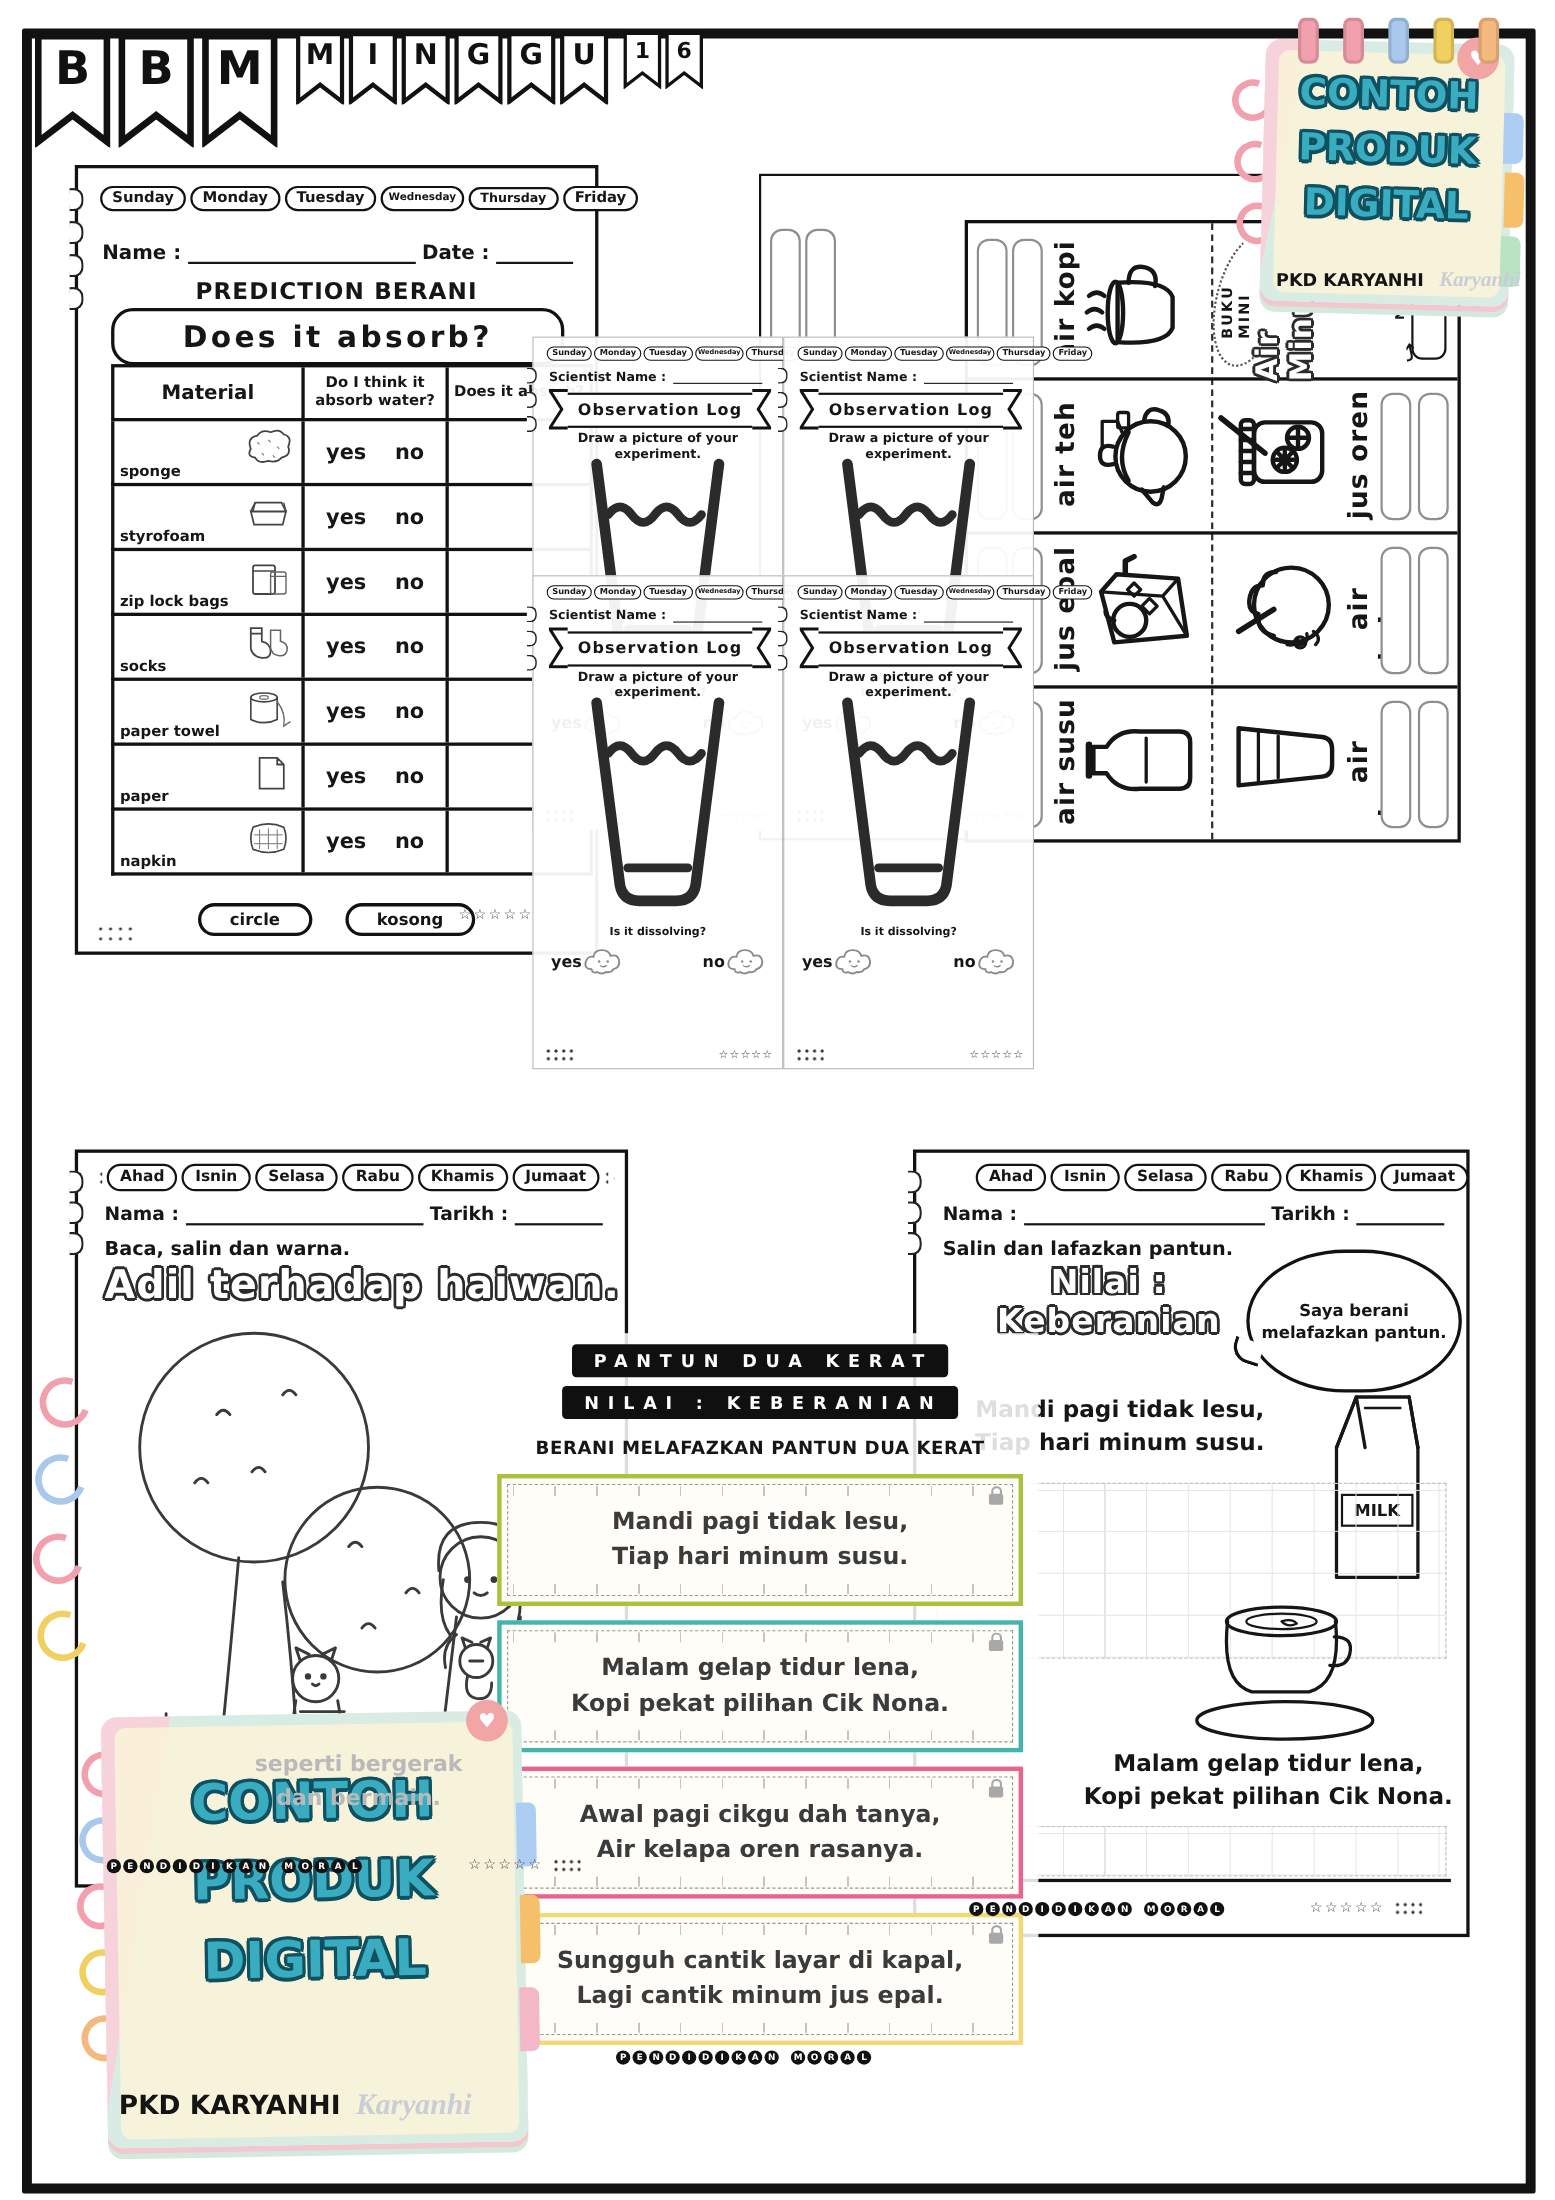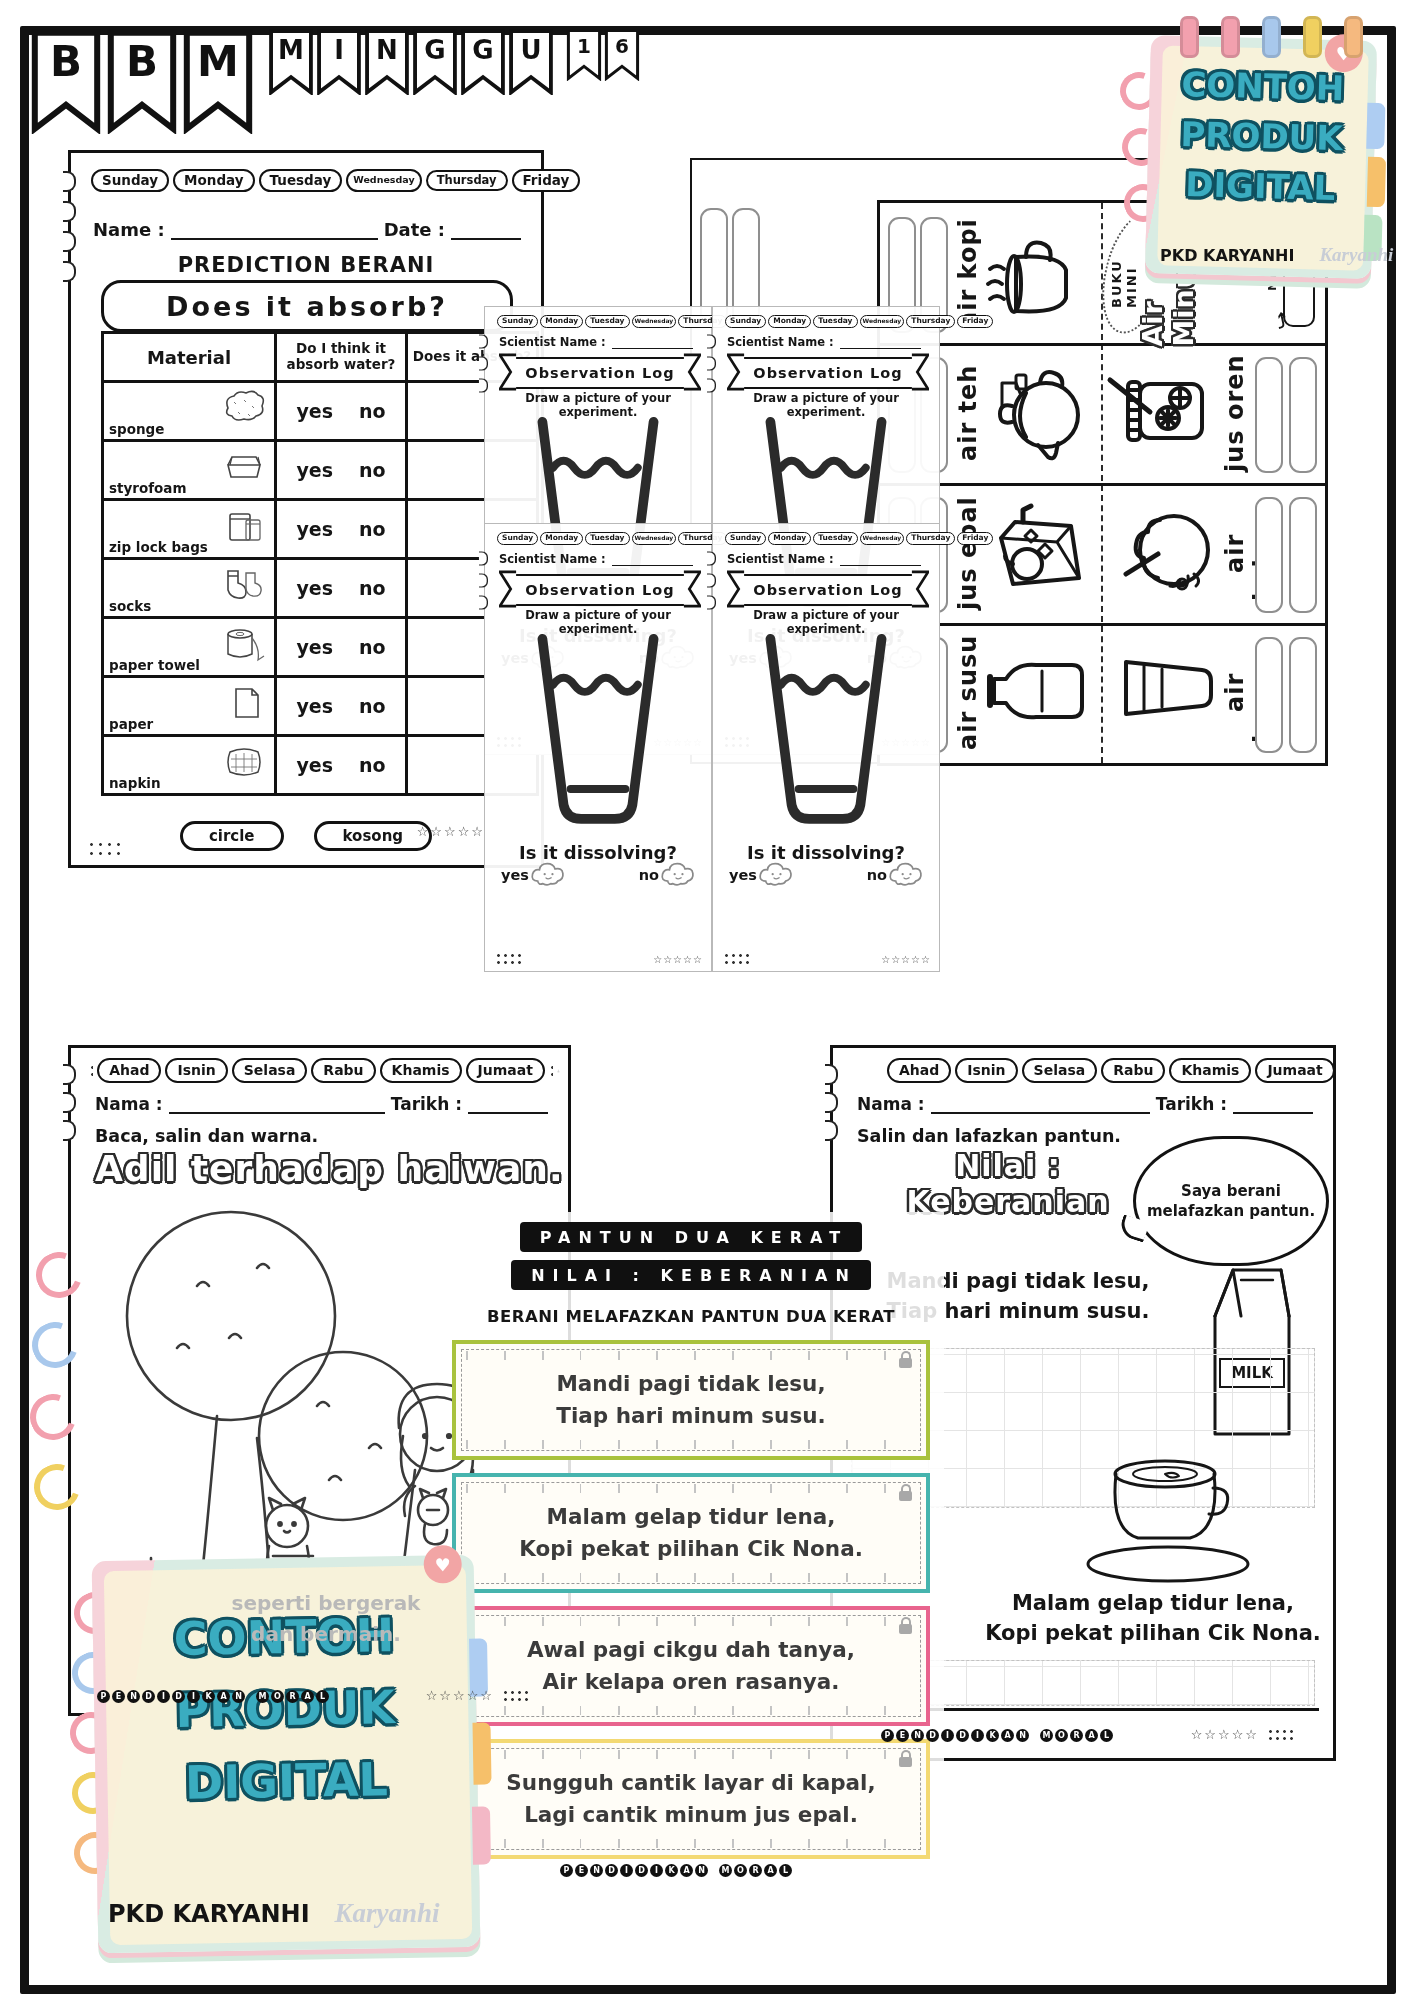--- a/index.html
+++ b/index.html
@@ -64,21 +64,21 @@
   .obs-tabs{position:absolute;left:10px;top:7px;right:4px;display:flex;gap:2px;align-items:center;}
   .obs .sci{position:absolute;left:14px;top:28px;right:12px;display:flex;align-items:flex-end;font-size:11.5px;font-weight:bold;}
   .obs .sci .wline{border-bottom-width:1.5px;}
   .ribbon{position:absolute;left:28px;top:50px;width:170px;height:28px;border:2.5px solid #121212;background:#fff;
     display:flex;align-items:center;justify-content:center;font-weight:800;font-size:14.5px;letter-spacing:1px;}
   .rib-end{position:absolute;top:-6px;width:18px;height:38px;}
   .rib-end path{fill:#fff;stroke:#121212;stroke-width:3;}
   .rib-l{left:-16px;} .rib-r{right:-16px;transform:scaleX(-1);}
   .obs .instr{position:absolute;left:0;right:0;top:84px;text-align:center;font-size:11.5px;font-weight:600;}
   .obs .cup{position:absolute;left:38px;top:102px;}
-  .obs .dis{position:absolute;left:0;right:0;top:318px;text-align:center;font-weight:bold;font-size:18px;}
+  .obs .dis{position:absolute;left:0;right:0;top:318px;text-align:center;font-weight:bold;font-size:10px;}
   .obs .yn{position:absolute;left:16px;right:12px;top:338px;display:flex;align-items:center;}
   .obs .yn b{font-size:14.5px;}
   .obs .foot{position:absolute;left:10px;right:8px;bottom:6px;display:flex;justify-content:space-between;align-items:flex-end;}
   .obs .stars{font-size:10px;letter-spacing:1px;}
   
   #buku-behind{left:690px;top:158px;width:632px;height:602px;border:2.5px solid #141414;background:#fff;}
   #buku{left:877px;top:200px;width:445px;height:560px;border:3px solid #121212;background:#fff;}
   .brow{position:absolute;left:0;right:0;height:140px;border-bottom:3px solid #121212;display:flex;}
   .brow:last-child{border-bottom:none;}
   .bcell{position:relative;width:222.5px;height:100%;}
@@ -148,21 +148,21 @@
   .linesvg{stroke:#161616;fill:none;stroke-width:3;stroke-linecap:round;stroke-linejoin:round;}
   #milk-label{position:absolute;left:34px;top:112px;width:62px;height:26px;border:2.5px solid #161616;
     display:flex;align-items:center;justify-content:center;font-weight:900;font-size:15px;background:#fff;}
   
   .notepad{position:absolute;border-radius:14px;background:linear-gradient(100deg,#f6d3da 0 14%,#d9ece3 14% 100%);
     box-shadow:0 5px 0 #f3c7cf,0 10px 0 #d3e9dc;z-index:8;}
   .notepad .inner{position:absolute;inset:10px 8px 8px 12px;background:rgba(251,243,216,.88);border-radius:10px;}
   .wm-line{position:relative;text-align:center;font-weight:900;color:#3aacc0;
     text-shadow:-2.5px -2.5px 0 #0f5160,2.5px -2.5px 0 #0f5160,-2.5px 2.5px 0 #0f5160,2.5px 2.5px 0 #0f5160,
       0 -3px 0 #0f5160,0 3.5px 0 #0f5160,-3px 0 0 #0f5160,3px 0 0 #0f5160;}
-  .brandrow{position:absolute;display:flex;align-items:baseline;gap:25px;z-index:9;}
+  .brandrow{position:absolute;display:flex;align-items:baseline;gap:14px;z-index:9;}
   .brand{font-weight:900;color:#141414;}
   .signature{font-family:"Liberation Serif","DejaVu Serif",serif;font-style:italic;color:#c8cdd6;font-weight:bold;}
   .ring{position:absolute;border:6px solid #f2a0ae;border-radius:50%;border-right-color:transparent;transform:rotate(-25deg);background:transparent;}
   .toprings{position:absolute;display:flex;gap:22px;z-index:9;}
   .topring{width:13px;height:36px;border-radius:7px;border:3px solid rgba(0,0,0,.12);}
   .tab{position:absolute;width:18px;border-radius:0 7px 7px 0;}
   .heart{position:absolute;width:38px;height:38px;border-radius:50%;background:#f2a5a5;display:flex;align-items:center;
     justify-content:center;color:#fff;font-size:18px;z-index:9;}
 </style>
 </head>

